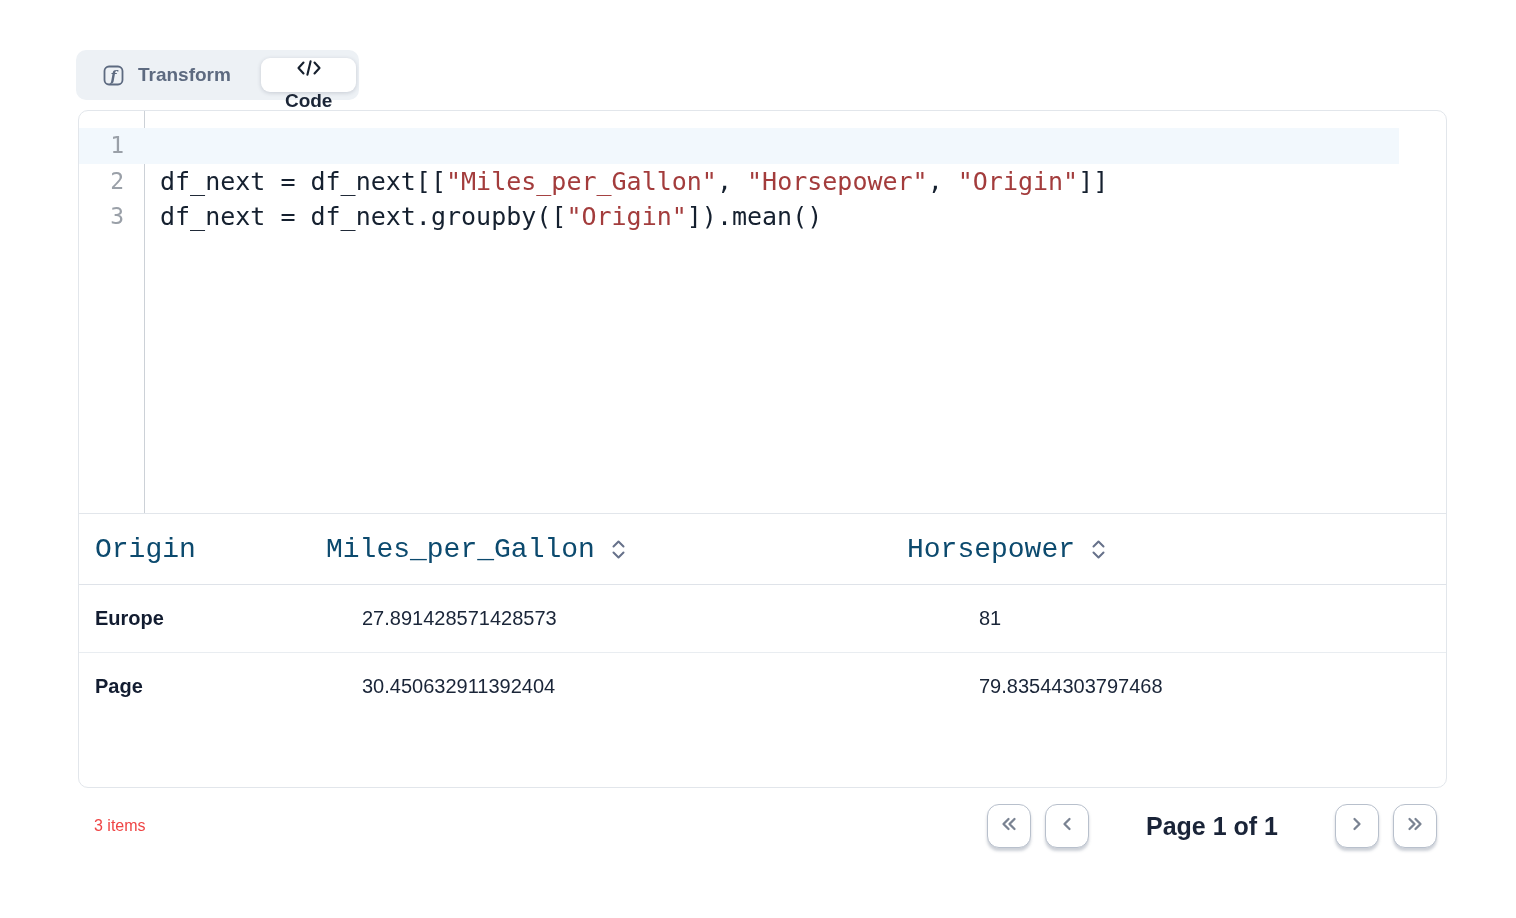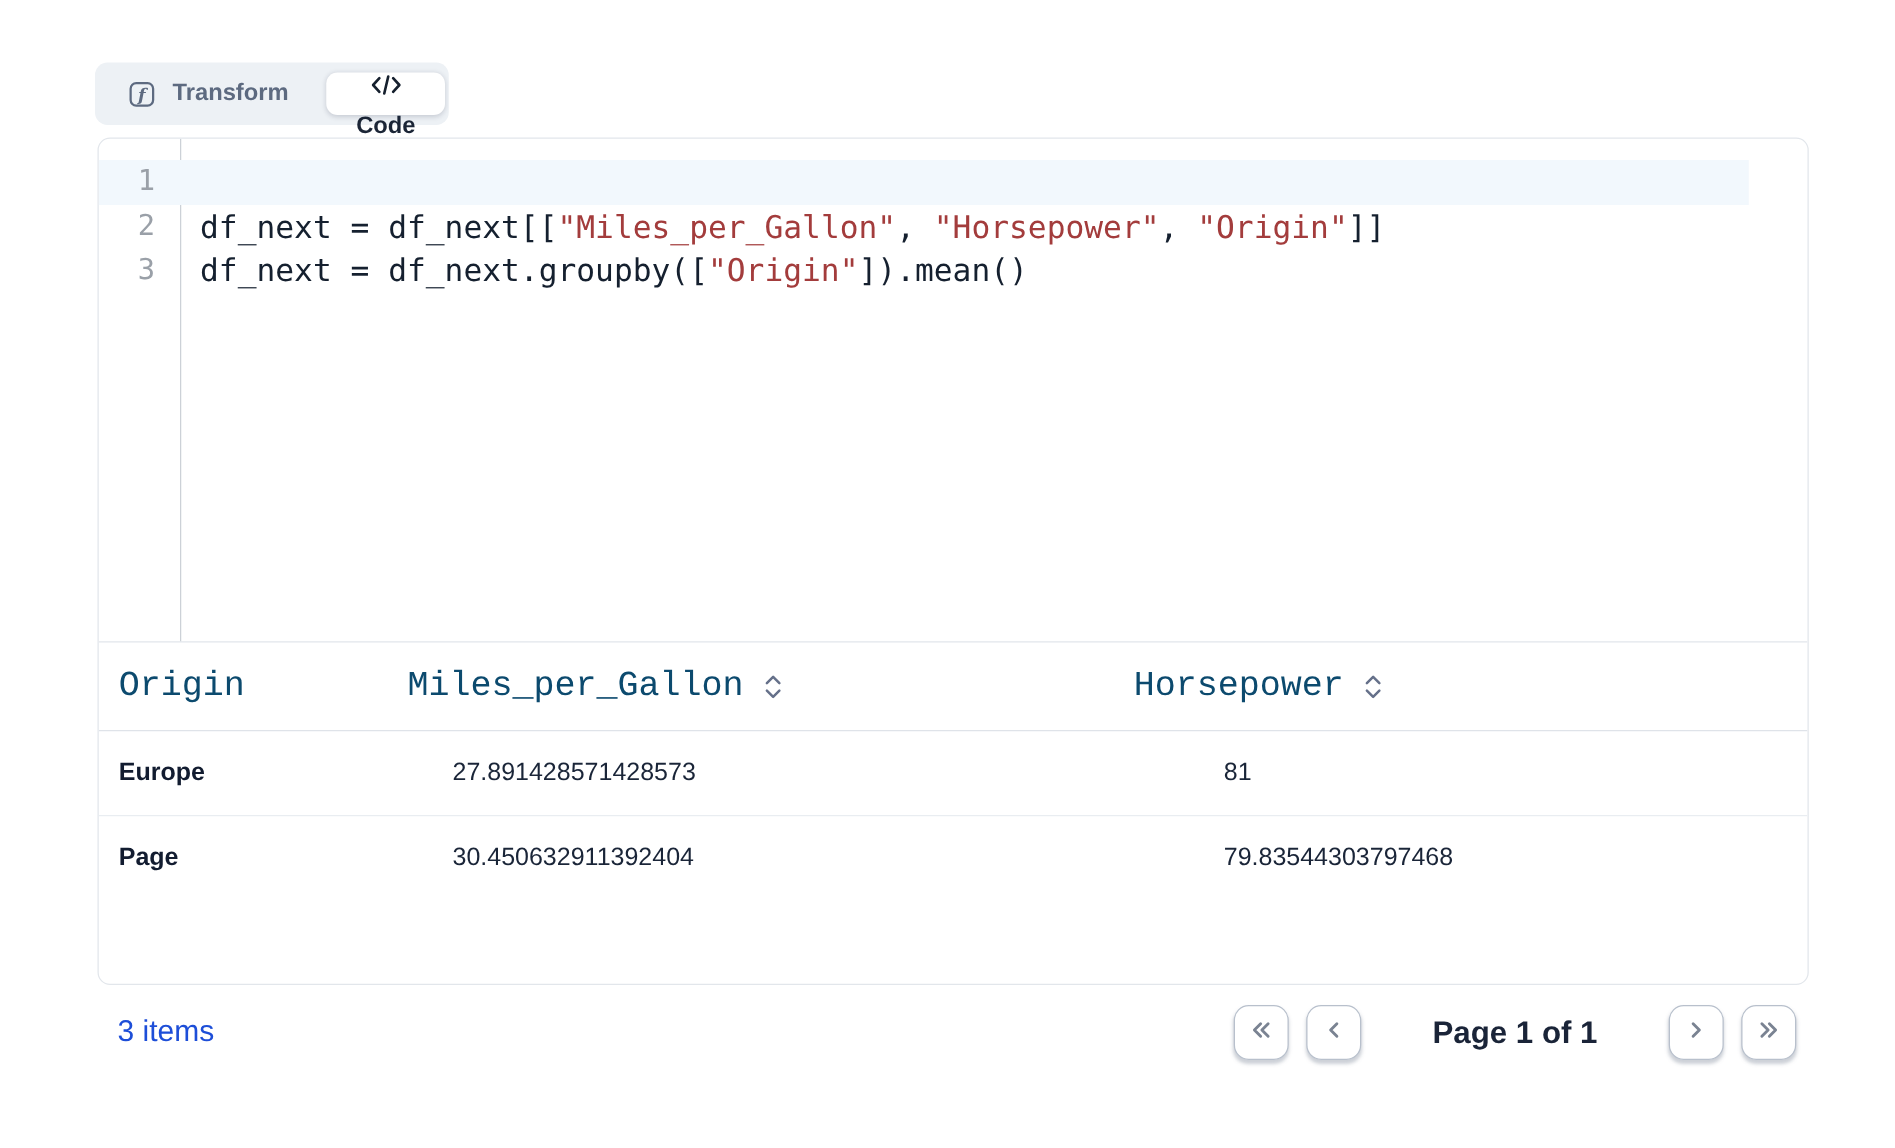--- a/index.html
+++ b/index.html
@@ -50,21 +50,21 @@
   .t-head .th { display: flex; align-items: center; gap: 15px; }
   .t-body-row { height: 67px; font-size: 20px; color: #1a2538; gap: 36px; }
   .t-body-row + .t-body-row { border-top: 1px solid #e9edf1; }
   .t-body-row .origin { font-weight: 700; color: #121c30; }
   .sort-icon { display: inline-flex; cursor: pointer; }
 
   
   .footer { position: absolute; left: 78px; top: 800px; width: 1369px;
     height: 52px; display: flex; align-items: center;
     justify-content: space-between; padding: 0 10px 0 16px; }
-  .items-count { font-size: 24px; color: #1d4ed8; }
+  .items-count { font-size: 16px; color: #ef4444; }
   .pagination { display: flex; align-items: center; }
   .pg-btn { width: 44px; height: 44px; background: #ffffff;
     border: 1.5px solid #b8c0cc; border-radius: 12px; display: flex;
     align-items: center; justify-content: center; cursor: pointer;
     box-shadow: 0 3px 3px rgba(110,120,140,0.35); }
   .pg-btn + .pg-btn { margin-left: 14px; }
   .page-label { font-size: 25px; font-weight: 600; color: #1a2438;
     margin: 0 57px; white-space: nowrap; }
 </style>
 </head>

